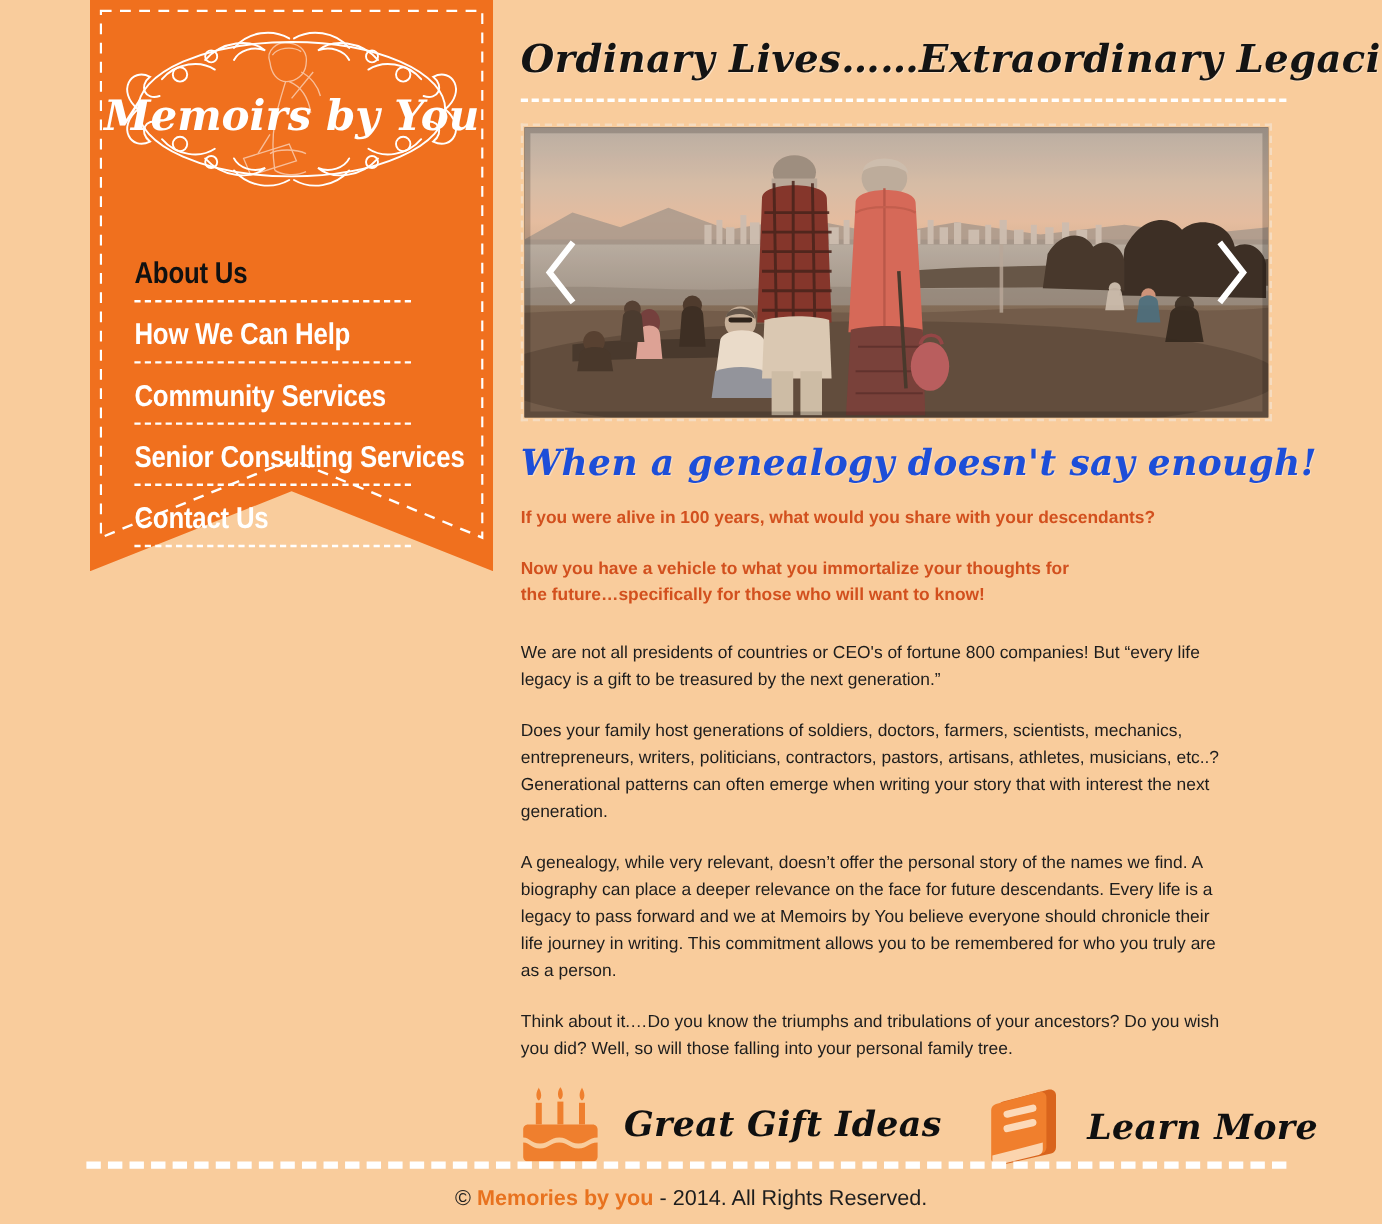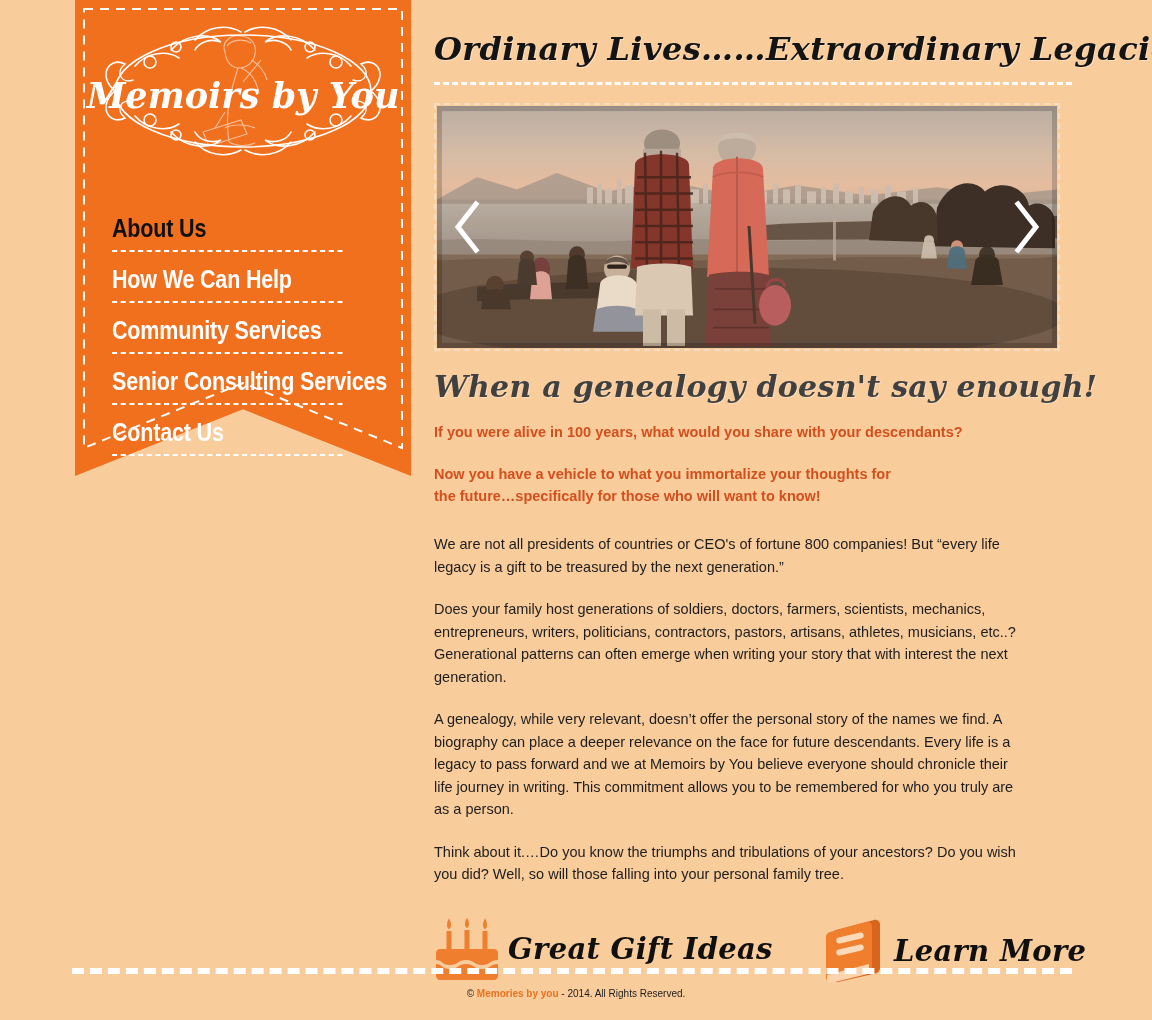--- a/index.html
+++ b/index.html
@@ -142,21 +142,21 @@
   .arrow.next { right: 14px; }
   .arrow svg { display: block; }
 
   
   .subhead {
     font-family: "DejaVu Serif", "Liberation Serif", serif;
     font-style: italic;
     font-weight: bold;
     font-size: 30px;
     line-height: 40px;
-    color: #404040;
+    color: #1d4ed8;
     text-align: center;
     margin: 16px 0 14px 0;
     letter-spacing: 0.3px;
     text-shadow: 1px 1px 0 rgba(255,255,255,0.3);
     white-space: nowrap;
   }
 
   .lead {
     color: #d2501e;
     font-weight: bold;
@@ -177,25 +177,26 @@
   .body-p.wide { max-width: 582px; }
 
   
   .ctas {
     position: relative;
     height: 72px;
     margin-top: 10px;
   }
   .cta {
     position: absolute;
-    top: 12px;
+    top: 0;
     display: flex;
     align-items: center;
     text-decoration: none;
     cursor: pointer;
+    gap: 12px;
   }
   .cta.gift { left: 0; }
   .cta.learn { left: 386px; }
   .cta-icon { display: block; }
   .cta-label {
     font-family: "DejaVu Serif", "Liberation Serif", serif;
     font-style: italic;
     font-weight: bold;
     font-size: 29px;
     color: #101010;
@@ -212,21 +213,21 @@
     width: 1000px;
     height: 0;
     border-bottom: 6px dashed #ffffff;
   }
   .footer-line {
     position: absolute;
     left: 0;
     top: 988px;
     width: 1152px;
     text-align: center;
-    font-size: 10px;
+    font-size: 18px;
     color: #1d1d1d;
   }
   .footer-link {
     color: #e8721f;
     text-decoration: none;
     font-weight: bold;
   }
 </style>
 </head>
 <body>

